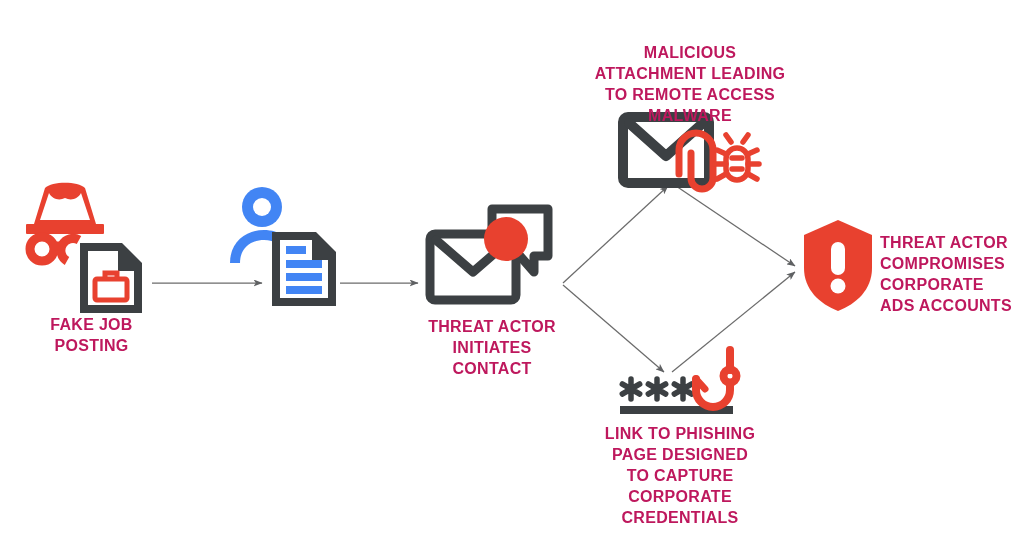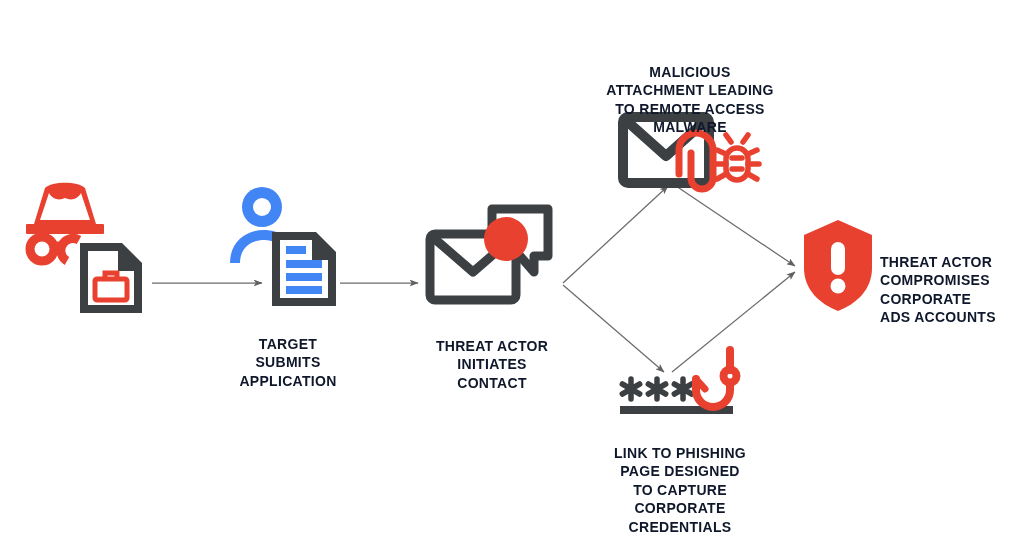--- a/index.html
+++ b/index.html
@@ -14,27 +14,26 @@
     background: #ffffff;
     font-family: "Liberation Sans", sans-serif;
     overflow: hidden;
   }
   .node { position: absolute; }
   .caption {
     position: absolute;
     text-align: center;
     font-family: "Liberation Sans", sans-serif;
     font-weight: bold;
-    font-size: 14px;
+    font-size: 16px;
     line-height: 1.32;
     letter-spacing: 0.3px;
-    color: #0f172a;
+    color: #be185d;
     text-transform: uppercase;
     white-space: pre-line;
-    margin-top: 21px;
   }
   .caption.left-align { text-align: left; }
   svg { display: block; overflow: visible; }
   #connectors {
     position: absolute;
     left: 0; top: 0;
     width: 1024px;
     height: 550px;
     pointer-events: none;
   }
@@ -80,20 +79,22 @@
       <g>
         <path d="M54 63 L96 63 L116 83 L116 133 L54 133 Z" fill="#3C4043"></path>
         <path d="M62 71 L92 71 L92 91 L108 91 L108 125 L62 125 Z" fill="#FFFFFF"></path>
 
         <g fill="none" stroke="#E8412F" stroke-width="5">
           <rect x="69" y="99" width="32" height="21" rx="2"></rect>
           <path d="M79 99 L79 93 L91 93 L91 99"></path>
         </g>
       </g>
     </svg>
+    <div class="caption" style="left:-22px; top:134px; width:175px;">FAKE JOB
+POSTING</div>
   </div>
 
   <div class="node" style="left:228px; top:186px;">
     <svg width="120" height="130" viewBox="0 0 120 130">
 
       <g fill="#4285F4">
         <circle cx="34" cy="21" r="20"></circle>
         <circle cx="34" cy="21" r="9" fill="#FFFFFF"></circle>
         <path d="M2 77 C2 54 20 44 36 44 C52 44 70 54 70 77 L70 77 L2 77 Z"></path>
         <path d="M12 77 C12 61 24 54 36 54 C48 54 60 61 60 77 Z" fill="#FFFFFF"></path>
@@ -103,23 +104,20 @@
         <path d="M44 46 L88 46 L108 66 L108 120 L44 120 Z" fill="#3C4043"></path>
         <path d="M52 54 L84 54 L84 74 L100 74 L100 112 L52 112 Z" fill="#FFFFFF"></path>
         <g fill="#4285F4">
           <rect x="58" y="60" width="20" height="8"></rect>
           <rect x="58" y="74" width="36" height="8"></rect>
           <rect x="58" y="87" width="36" height="8"></rect>
           <rect x="58" y="100" width="36" height="8"></rect>
         </g>
       </g>
     </svg>
-    <div class="caption" style="left:-26px; top:128px; width:172px;">TARGET
-SUBMITS
-APPLICATION</div>
   </div>
 
   <div class="node" style="left:424px; top:204px;">
     <svg width="135" height="115" viewBox="0 0 135 115">
 
       <g fill="none" stroke="#3C4043" stroke-width="9" stroke-linejoin="round">
         <path d="M68 5 L124 5 L124 52 L110 52 L110 68 L96 52 L68 52 Z"></path>
       </g>
 
       <g>

